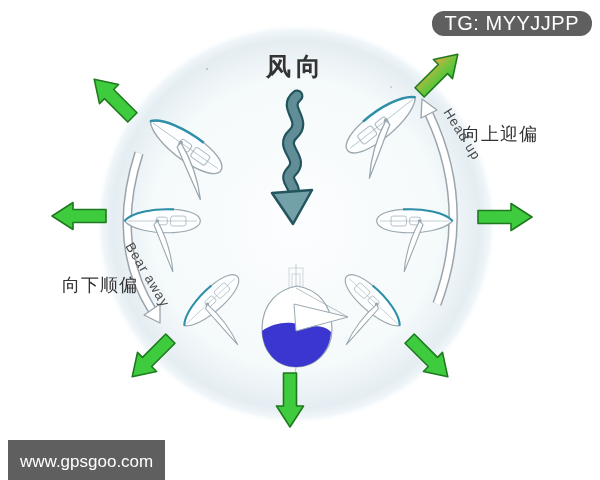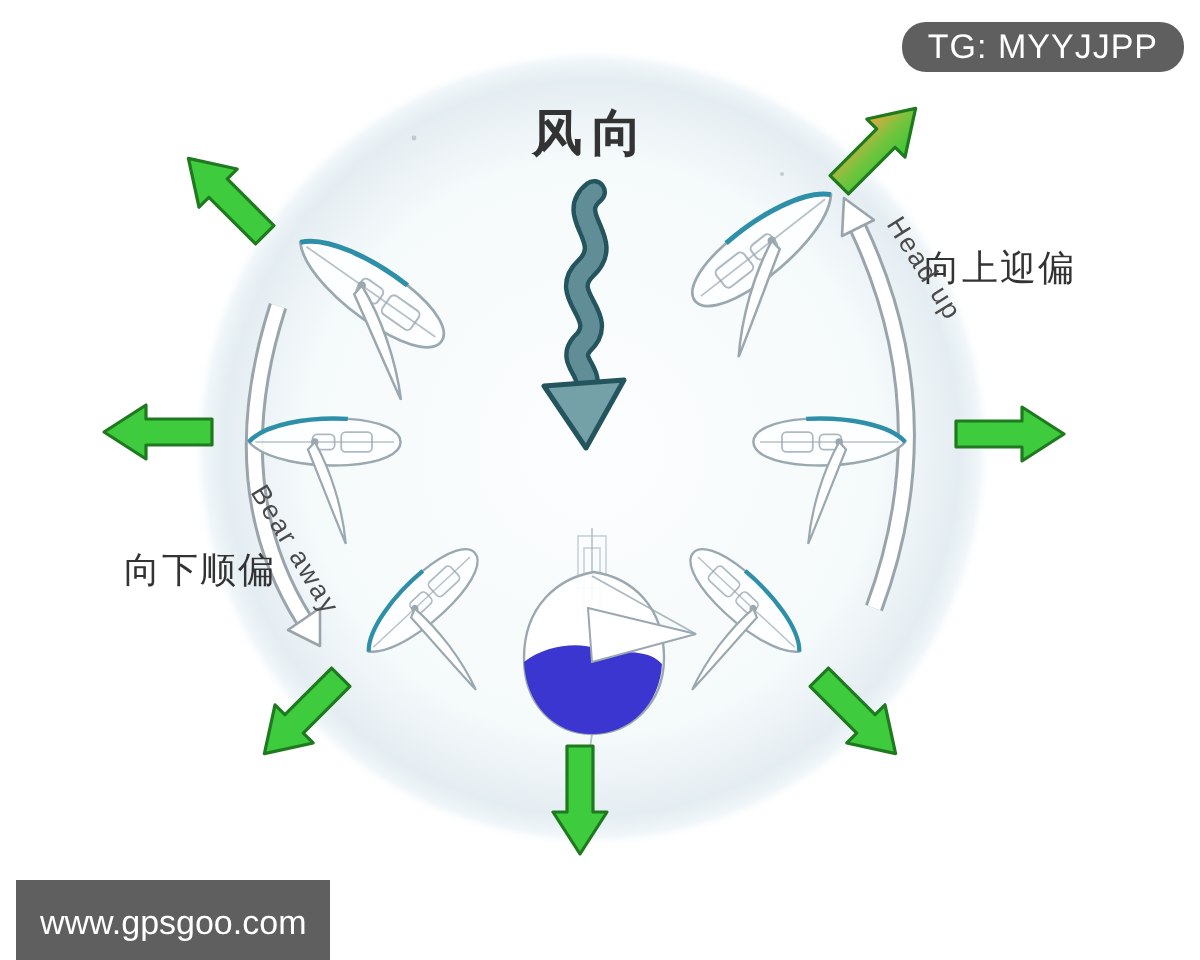--- a/index.html
+++ b/index.html
@@ -1,19 +1,19 @@
 <!DOCTYPE html>
 <html style="--arrow-green: #3ecb3e; --arrow-green-dark: #1f7a1f; --arrow-orange: #eda43e; --wind-arrow-fill: #74a1a8; --wind-arrow-stroke: #24555e; --spinnaker-blue: #3a36cf; --hull-teal: #2e8fa8; --sketch-line: #9aa8b0; --ring: #e4edf2; --badge-bg: #5f5f5f; --badge-text: #ffffff; --label-text: #333333;"><head>
 <meta charset="utf-8">
 <style>
   html,body{margin:0;padding:0;background:#ffffff;font-family:"Liberation Sans",sans-serif;}
   .stage{position:relative;width:600px;height:480px;background:#ffffff;overflow:hidden;}
   .badge{position:absolute;background:var(--badge-bg);color:var(--badge-text);
          display:flex;align-items:center;font-family:"Liberation Sans",sans-serif;}
-  .badge-tr{top:11px;right:8px;height:25px;padding:0 13px;font-size:17px;letter-spacing:.5px;border-radius:12px;}
+  .badge-tr{top:11px;right:8px;height:25px;padding:0 13px;font-size:20px;letter-spacing:.5px;border-radius:12px;}
   .badge-bl{top:440px;left:8px;height:44px;padding:0 12px;font-size:17px;}
   svg{position:absolute;left:0;top:0;}
   .cn-label{font-family:"DejaVu Sans",sans-serif;fill:var(--label-text);}
   .arc-label{font-family:"Liberation Sans",sans-serif;font-size:13.5px;fill:#4a4a4a;letter-spacing:1px;}
 </style>
 </head>
 <body>
 
 <div class="stage">
 

